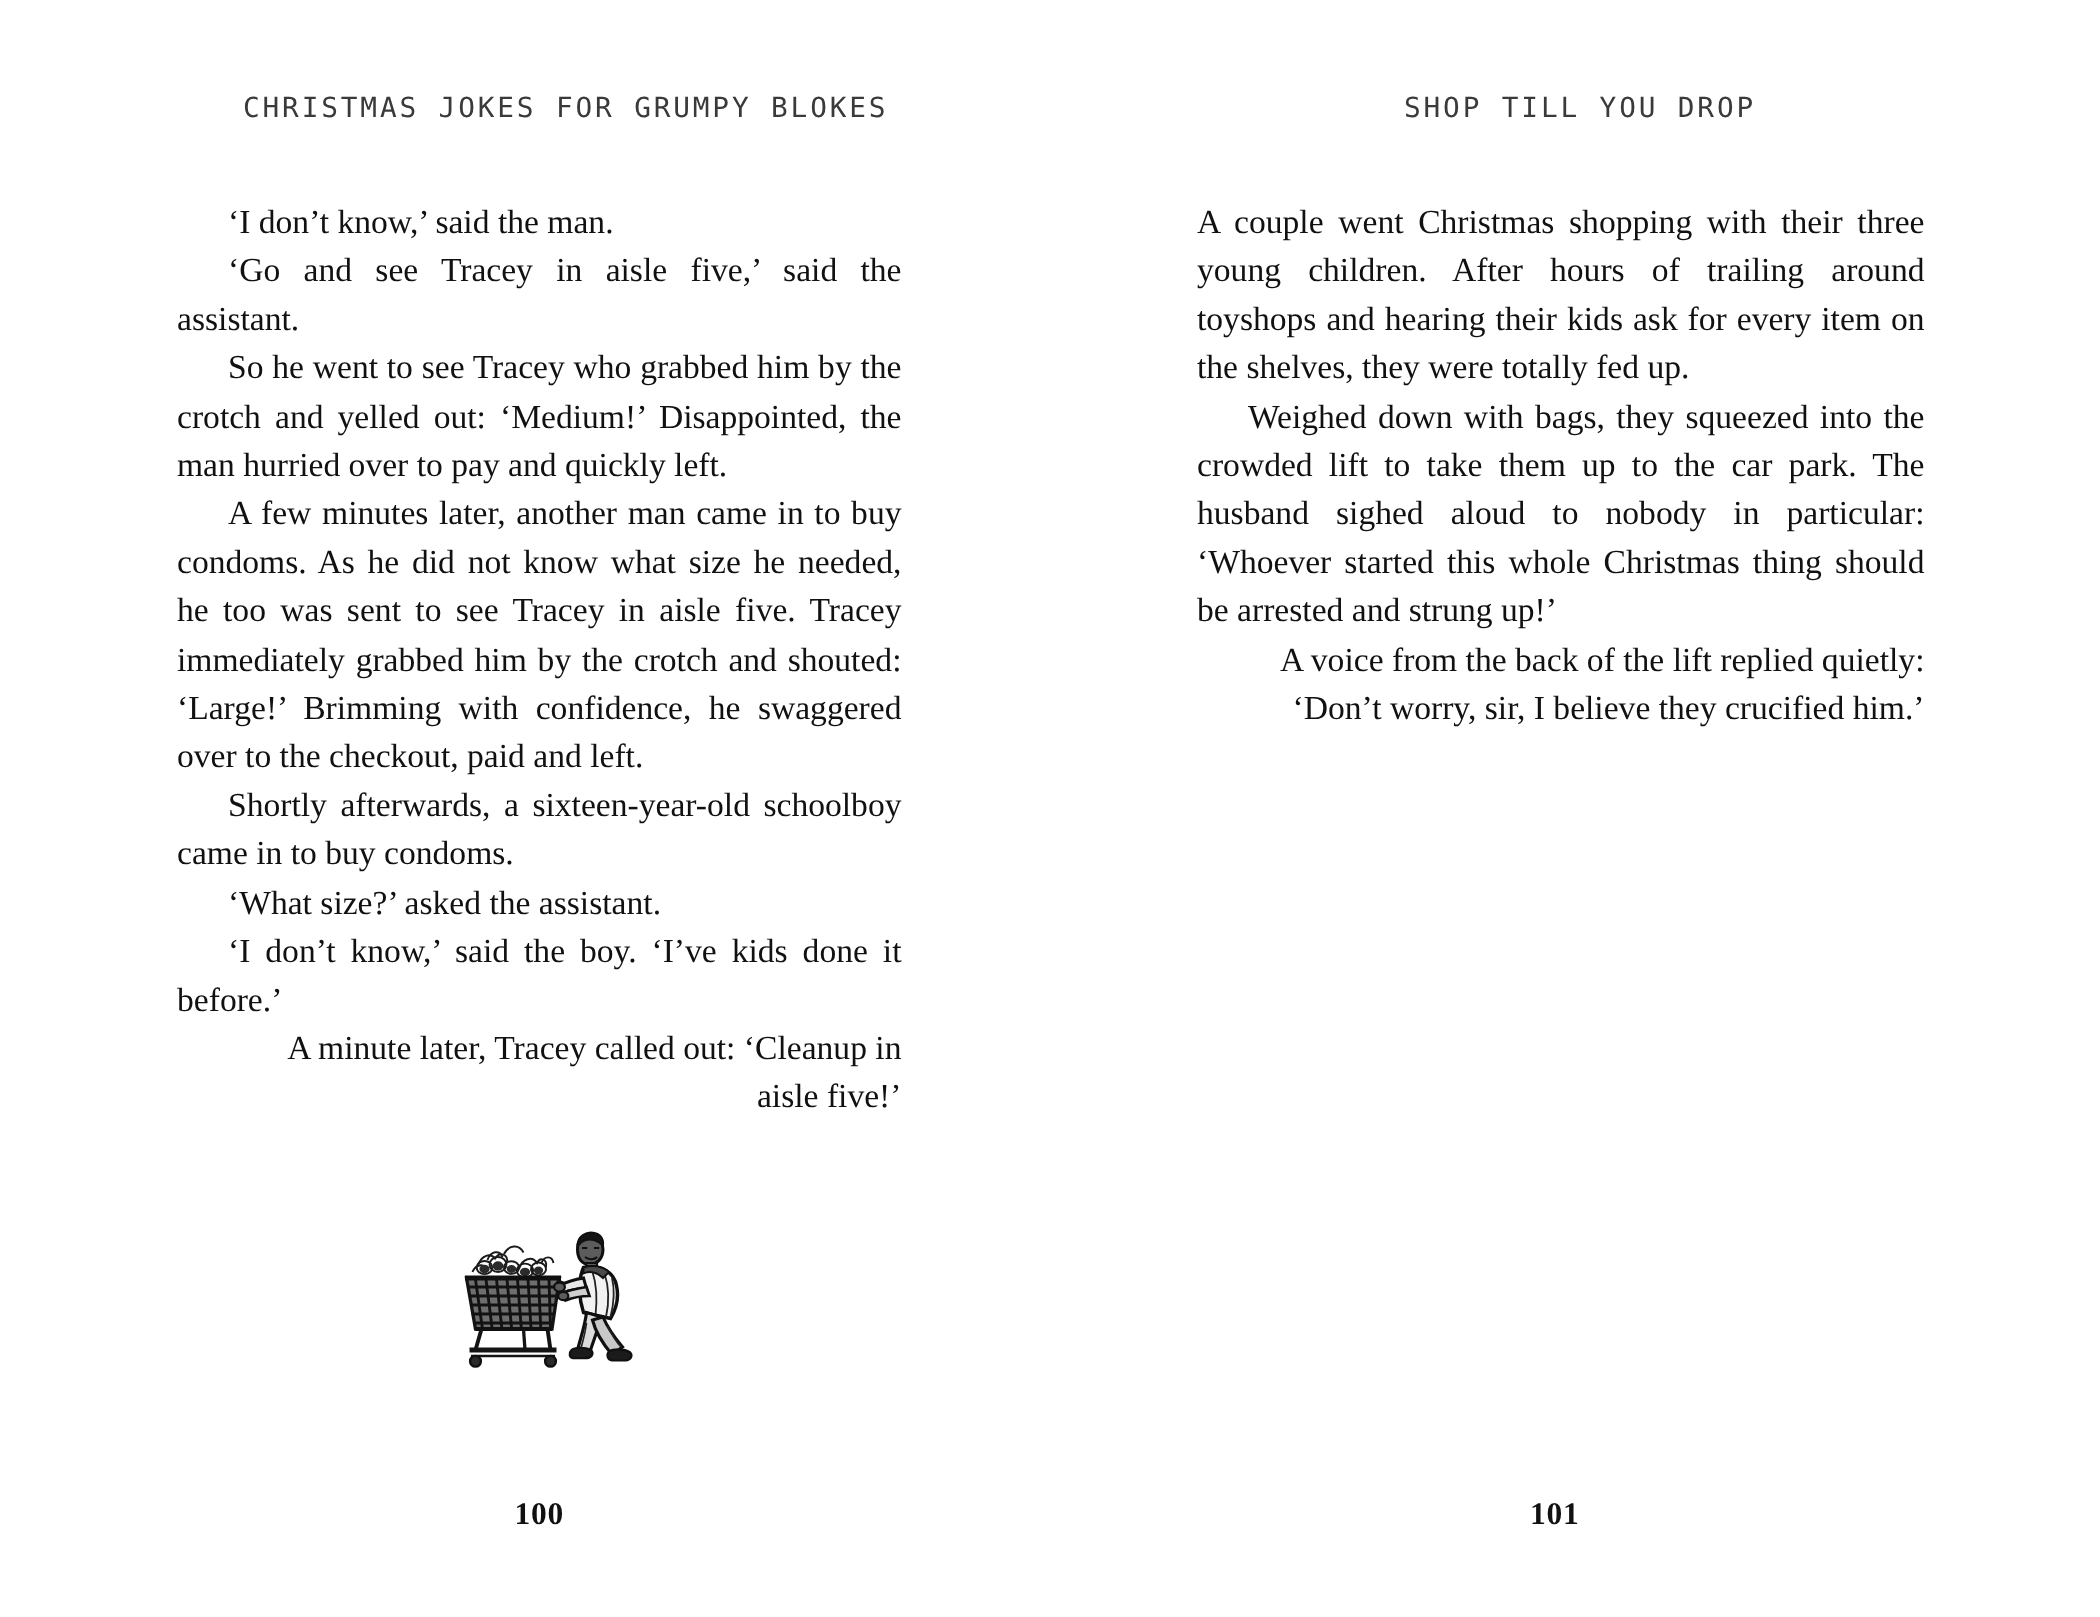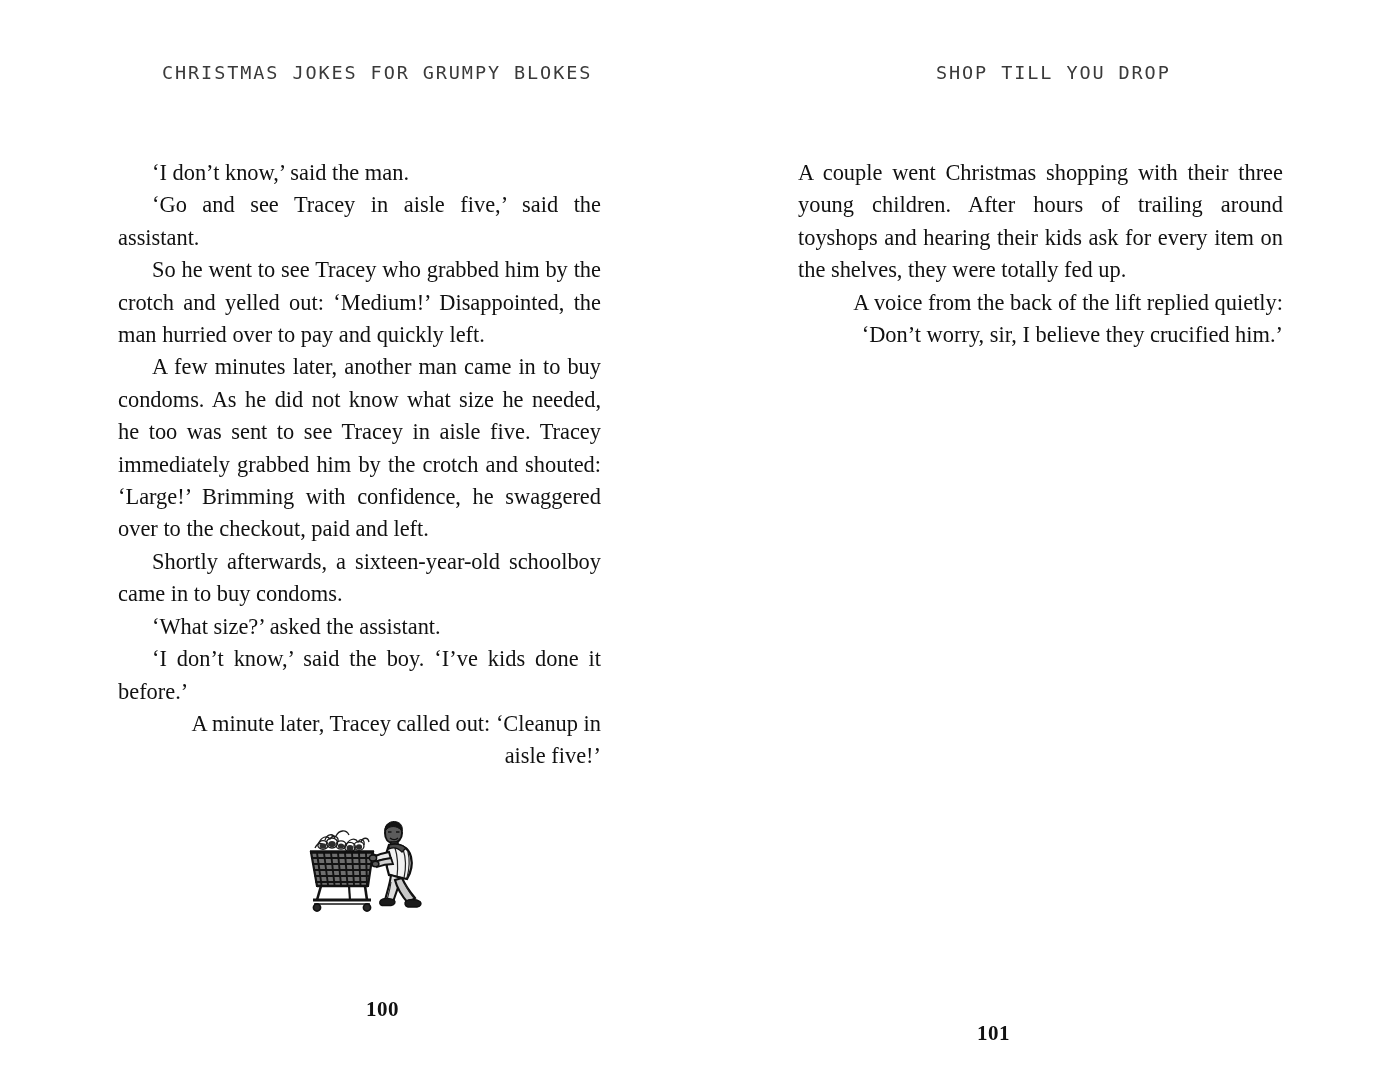--- a/index.html
+++ b/index.html
@@ -35,21 +35,20 @@
     white-space: nowrap;
     font-weight: 400;
   }
   .running-head.verso { left: 162px; }
   .running-head.recto { left: 936px; }
 
   
   .page {
     position: absolute;
     top: 132px;
-    margin-top: 25px;
   }
   .page.verso { left: 118px; width: 483px; }
   .page.recto { left: 798px; width: 485px; }
 
   .body-text p {
     margin: 0;
     font-size: 22.4px;
     line-height: 32.4px;
     text-align: justify;
     text-indent: 34px;
@@ -74,22 +73,22 @@
 
   
   .folio {
     position: absolute;
     top: 997px;
     font-size: 21px;
     font-weight: bold;
     color: #111111;
     letter-spacing: 0.5px;
   }
-  .folio.verso { left: 343px; margin-left: 23px; }
-  .folio.recto { left: 977px; margin-top: 24px; }
+  .folio.verso { left: 343px; }
+  .folio.recto { left: 1020px; }
 </style>
 </head>
 <body>
 
 <div class="spread">
 
   <div class="running-head verso">CHRISTMAS JOKES FOR GRUMPY BLOKES</div>
 
   <div class="page verso">
     <div class="body-text">
@@ -211,19 +210,20 @@
     </svg>
   </div>
 
   <div class="folio verso">100</div>
 
   <div class="running-head recto">SHOP TILL YOU DROP</div>
 
   <div class="page recto">
     <div class="body-text">
       <p class="no-indent">A couple went Christmas shopping with their three young children. After hours of trailing around toyshops and hearing their kids ask for every item on the shelves, they were totally fed up.</p>
+      <p>Weighed down with bags, they squeezed into the crowded lift to take them up to the car park. The husband sighed aloud to nobody in particular: ‘Whoever started this whole Christmas thing should be arrested and strung up!’</p>
       <p>A voice from the back of the lift replied quietly: ‘Don’t worry, sir, I believe they crucified him.’</p>
     </div>
   </div>
 
   <div class="folio recto">101</div>
 
 </div>
 
 </body></html>

